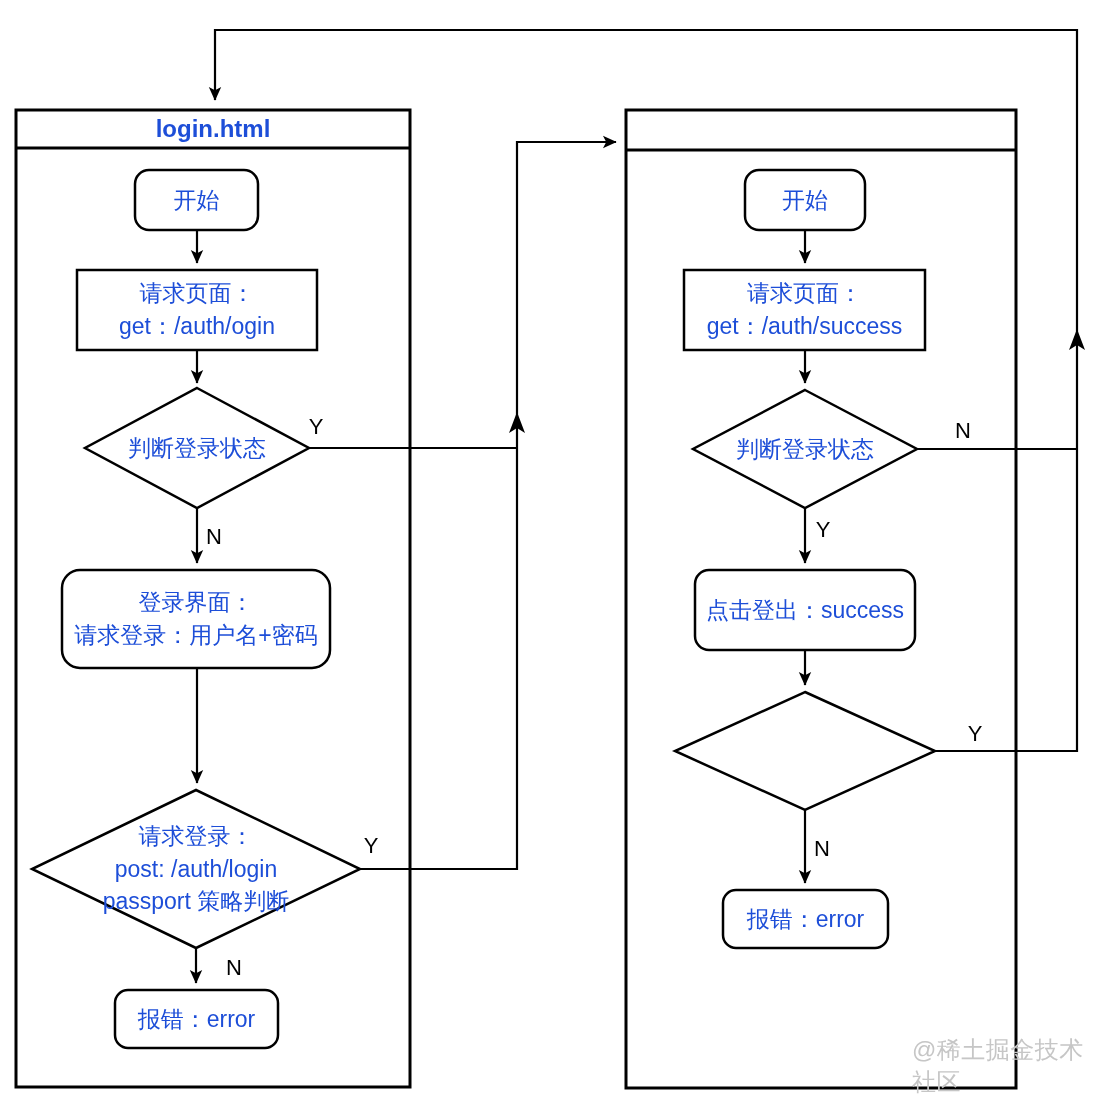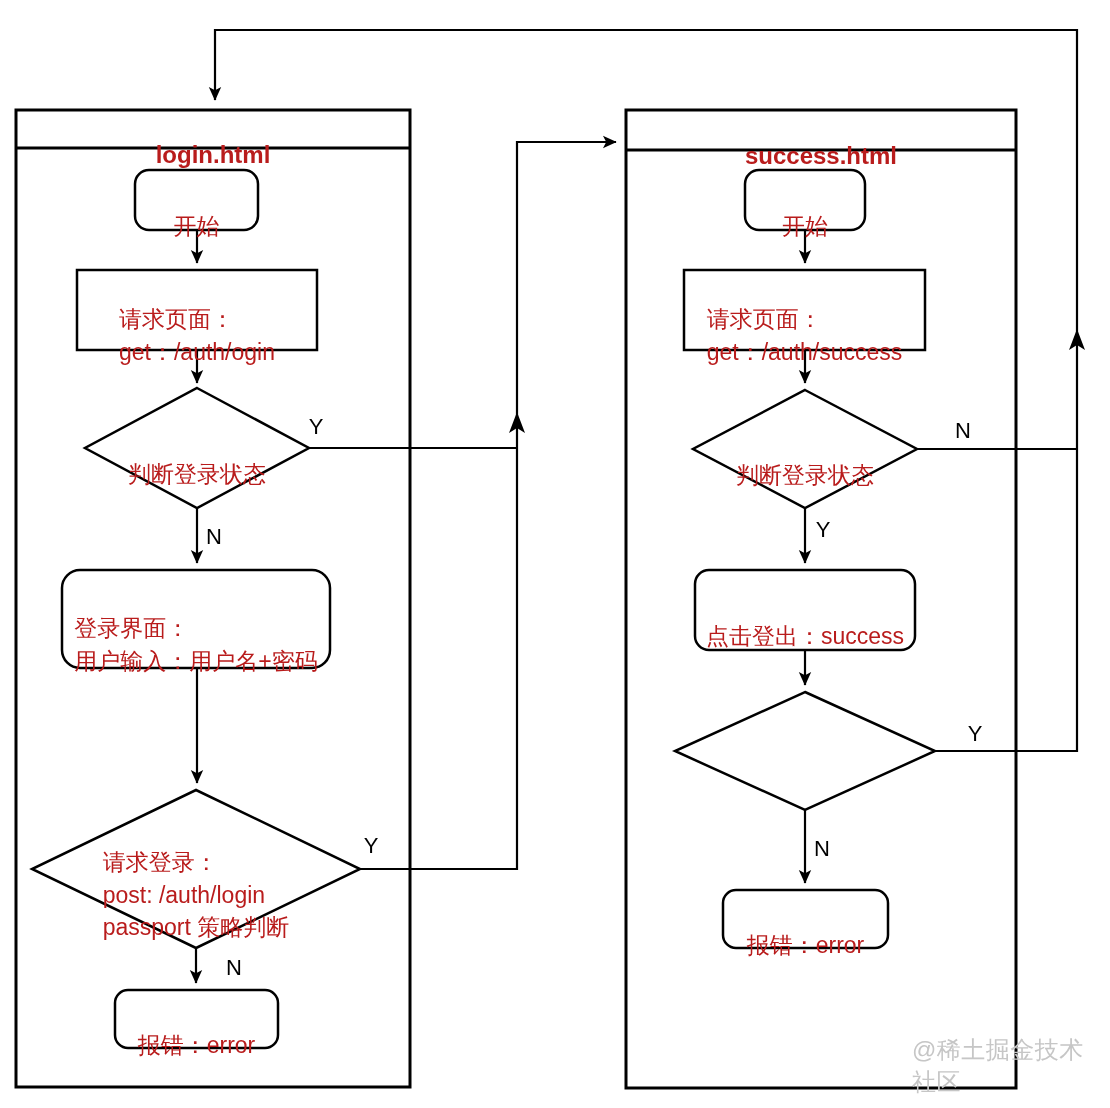--- a/index.html
+++ b/index.html
@@ -14,25 +14,25 @@
   }
   .shapes-layer {
     position: absolute;
     left: 0; top: 0;
   }
   .txt {
     position: absolute;
     display: flex;
     align-items: center;
     justify-content: center;
+    text-align: center;
     white-space: pre-line;
     font-size: 23px;
     line-height: 1.42;
-    color: #b91c1c;
-    margin-top: 26px;
+    color: #1d4ed8;
   }
   .flow-title {
     font-weight: 700;
     font-size: 24px;
     white-space: nowrap;
   }
   .edge-label {
     position: absolute;
     width: 28px;
     height: 28px;
@@ -115,32 +115,31 @@
       <rect x="723" y="890" width="165" height="58" rx="13"></rect>
     </g>
   </svg>
 
   <div class="txt flow-title" style="left:16px; top:110px; width:394px; height:38px;">login.html</div>
   <div class="txt" style="left:135px; top:170px; width:123px; height:60px;">开始</div>
   <div class="txt" style="left:77px; top:270px; width:240px; height:80px;">请求页面：
 get：/auth/ogin</div>
   <div class="txt" style="left:60px; top:390px; width:274px; height:116px;">判断登录状态</div>
   <div class="txt" style="left:62px; top:570px; width:268px; height:98px;">登录界面：
-用户输入：用户名+密码</div>
+请求登录：用户名+密码</div>
   <div class="txt" style="left:40px; top:792px; width:312px; height:154px;">请求登录：
 post: /auth/login
 passport 策略判断</div>
   <div class="txt" style="left:115px; top:990px; width:163px; height:58px;">报错：error</div>
 
   <div class="edge-label" style="left:302px; top:413px;">Y</div>
   <div class="edge-label" style="left:200px; top:523px;">N</div>
   <div class="edge-label" style="left:357px; top:832px;">Y</div>
   <div class="edge-label" style="left:220px; top:954px;">N</div>
 
-  <div class="txt flow-title" style="left:626px; top:110px; width:390px; height:40px;">success.html</div>
   <div class="txt" style="left:745px; top:170px; width:120px; height:60px;">开始</div>
   <div class="txt" style="left:684px; top:270px; width:241px; height:80px;">请求页面：
 get：/auth/success</div>
   <div class="txt" style="left:670px; top:392px; width:270px; height:114px;">判断登录状态</div>
   <div class="txt" style="left:695px; top:570px; width:220px; height:80px;">点击登出：success</div>
   <div class="txt" style="left:723px; top:890px; width:165px; height:58px;">报错：error</div>
 
   <div class="edge-label" style="left:949px; top:417px;">N</div>
   <div class="edge-label" style="left:809px; top:516px;">Y</div>
   <div class="edge-label" style="left:961px; top:720px;">Y</div>

